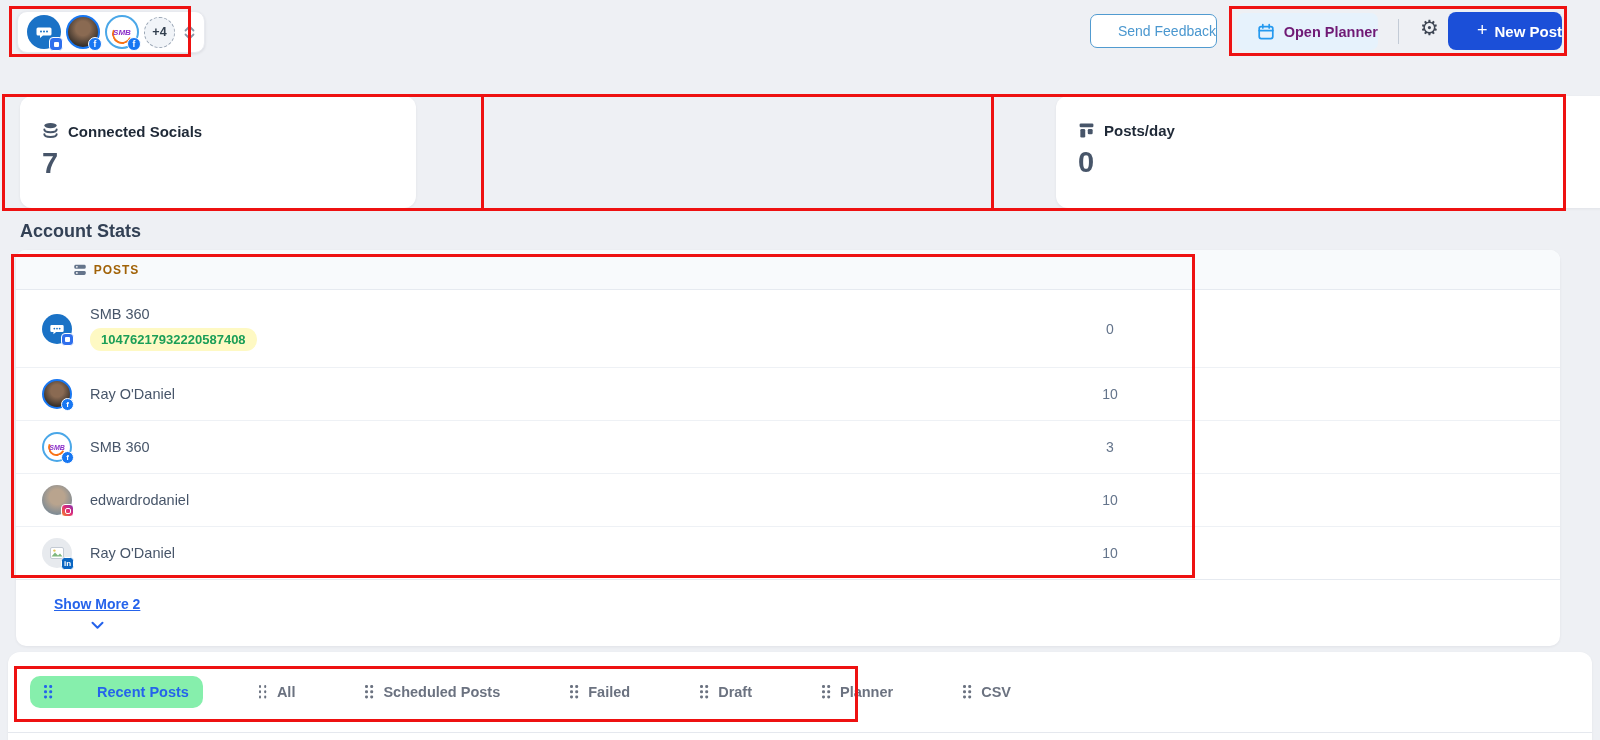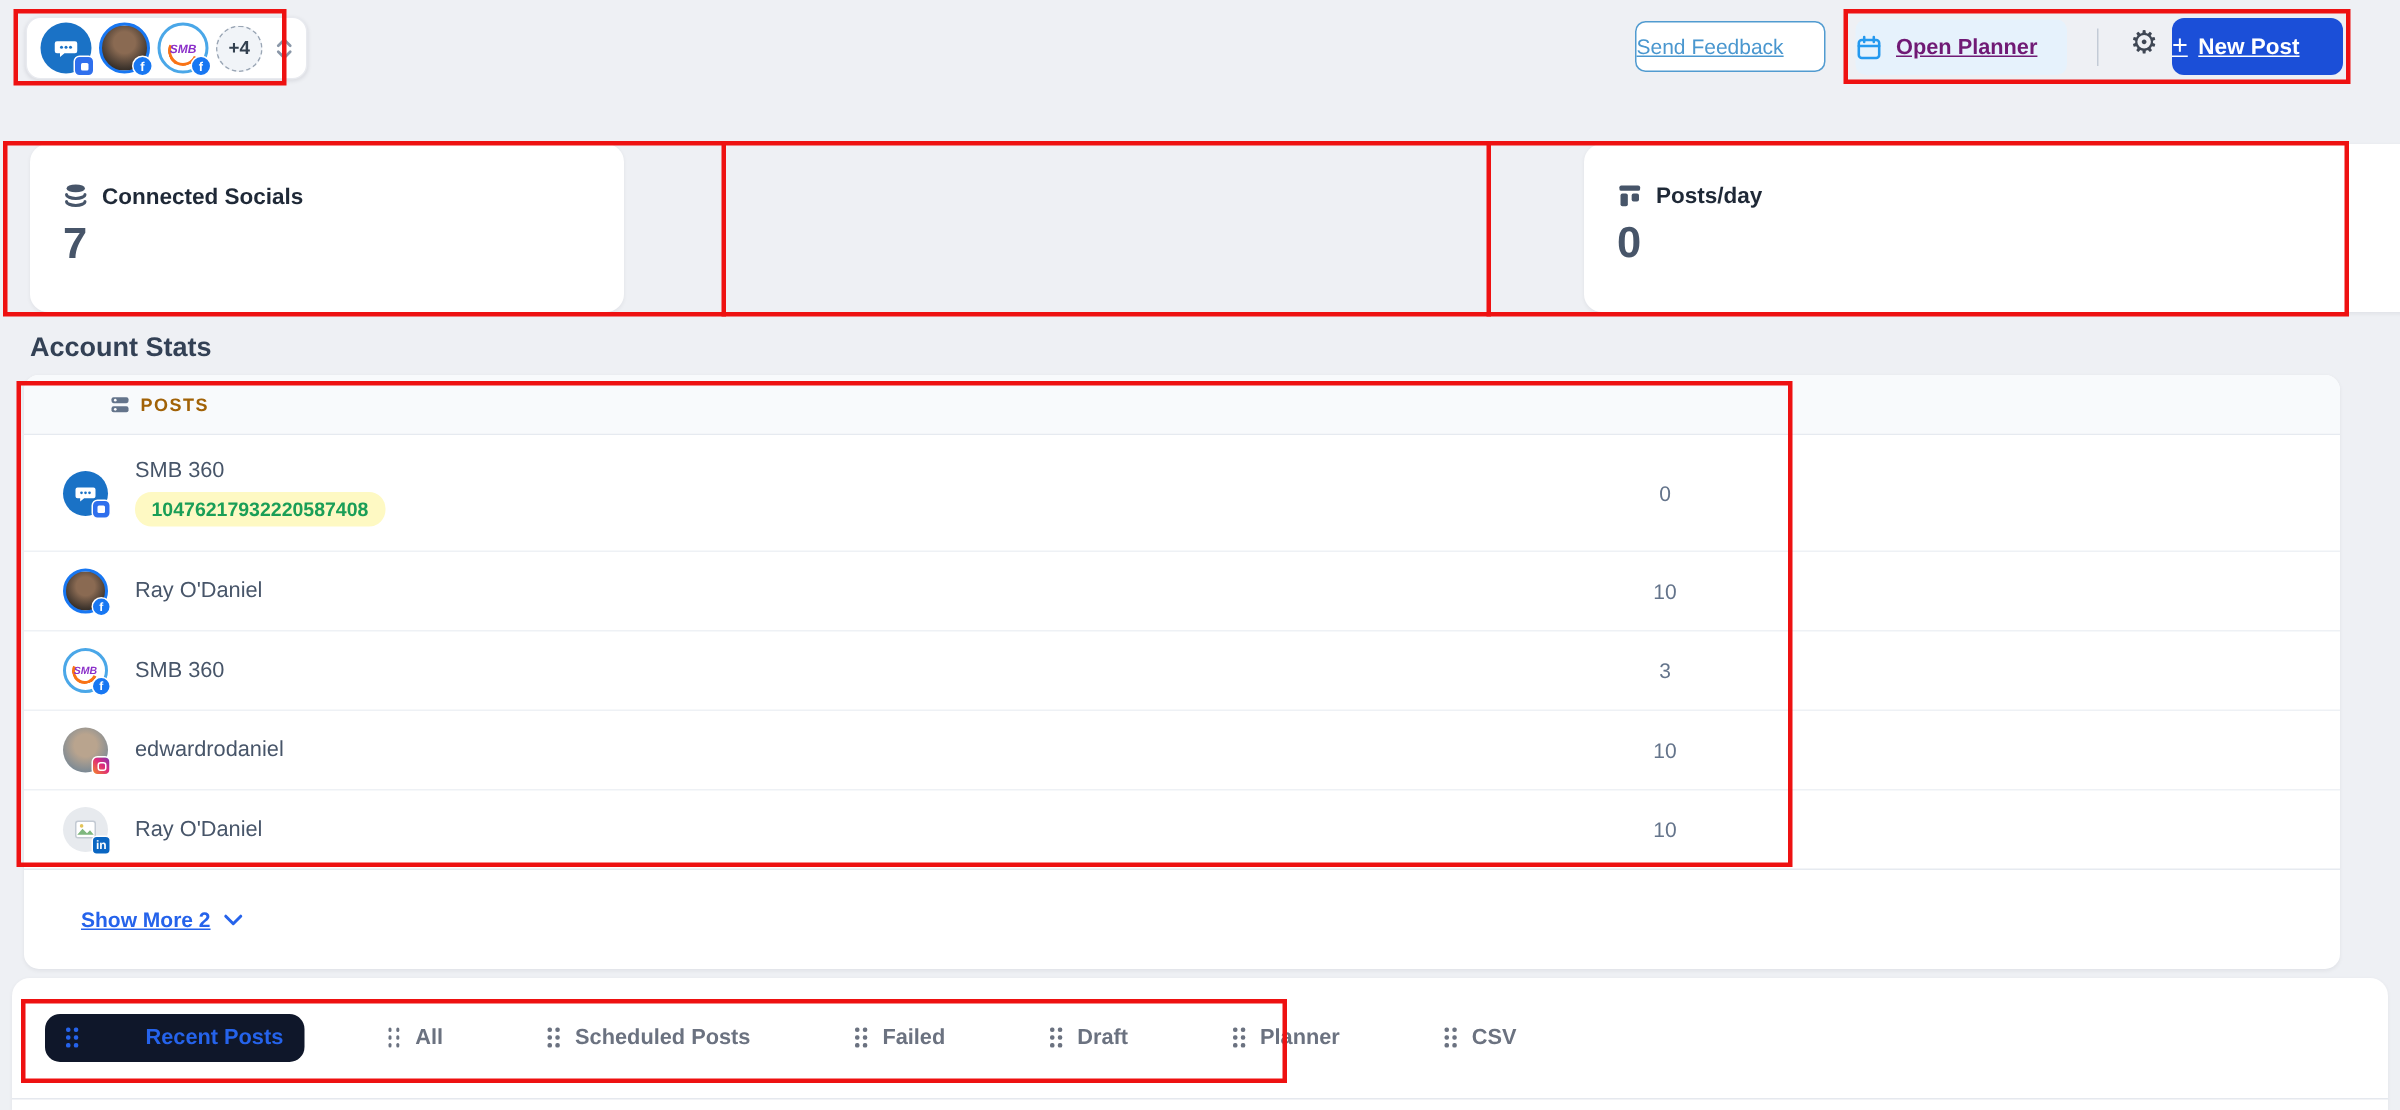--- a/index.html
+++ b/index.html
@@ -30,21 +30,21 @@
   .badge-ig { background:linear-gradient(45deg,#f58529,#dd2a7b 55%,#8134af); border-radius:4px; }
   .badge-li { background:#0a66c2; border-radius:3.5px; font-size:7.5px; }
   .badge-msgr .sq { width:5px; height:5px; background:#fff; border-radius:1px; }
   .badge-ig .cam { width:6px; height:6px; border:1.2px solid #fff; border-radius:2px; }
   .more-circle { width:31px; height:31px; border-radius:50%; background:#f1f4f8;
     border:1.5px dashed #9aa6b5; display:flex; align-items:center; justify-content:center;
     font-size:12.5px; font-weight:700; color:#33404f; flex:none; }
   .updown { margin-left:4px; color:#8a97a8; display:flex; flex-direction:column; align-items:center; gap:1px; }
 
   .hdr-right { position:absolute; top:0; left:0; width:100%; height:64px; }
-  .btn { display:flex; align-items:center; justify-content:flex-start; border-radius:7px; cursor:pointer;text-decoration:underline; }
+  .btn { display:flex; align-items:center; justify-content:flex-end; border-radius:7px; cursor:pointer; }
   .btn-feedback { position:absolute; left:1090px; top:14px; width:127px; height:34px;
     background:#fff; border:1px solid #519bd0; color:#4a97cf; font-size:14px; font-weight:500; }
   .btn-planner { position:absolute; left:1237px; top:13px; width:141px; height:37px;
     background:#e6f2fc; color:#701a75; font-size:14.5px; font-weight:600; gap:9px; }
   .vdiv { position:absolute; left:1398px; top:19px; height:25px; border-left:1.5px solid #c3cbd6; }
   .gear { position:absolute; left:1420px; top:16px; font-size:21px; color:#3f4754;
     font-family:"DejaVu Sans",sans-serif; cursor:pointer; }
   .btn-newpost { position:absolute; left:1448px; top:12px; width:114px; height:38px;
     background:#1b4fd8; color:#fff; font-size:15px; font-weight:700; gap:7px; border-radius:8px; }
   .plus { font-size:18px; font-weight:400; margin-top:-2px; }
@@ -73,31 +73,31 @@
   .row-left { flex:1; display:flex; align-items:center; gap:18px; padding-left:26px; }
   .row-name { font-size:14.5px; color:#475569; }
   .name-badge-stack { display:flex; flex-direction:column; gap:6px; }
   .id-badge { align-self:flex-start; background:#fef9c3; color:#1a9e57; font-size:13px; font-weight:700;
     padding:4px 11px; border-radius:11px; }
   .row-posts { width:180px; margin-right:360px; text-align:center; font-size:14px; color:#64748b; }
   .t-avatar { width:30px; height:30px; }
   .t-avatar .badge { width:13px; height:13px; font-size:8px; }
   .showmore-zone { display:flex; align-items:center; height:66px; padding-left:38px; }
   .showmore { display:flex; align-items:center; gap:9px; color:#2563eb; font-size:14px; font-weight:700;
-    cursor:pointer; }
+    cursor:pointer;flex-direction:column; }
   .showmore span { text-decoration:underline; }
 
   
   .bottom-panel { position:absolute; left:8px; top:652px; width:1584px; height:88px;
     background:#fff; border-radius:12px 12px 0 0; box-shadow:0 1px 3px rgba(16,24,40,.05); }
   .tabs-row { display:flex; align-items:center; height:81px; padding-left:22px; gap:42px;
     border-bottom:1px solid #e5e8ee; }
   .tab { display:flex; align-items:center; gap:9px; color:#6b7280; font-size:14.5px; font-weight:600;
     padding:8px 14px; border-radius:10px; cursor:pointer; white-space:nowrap; }
-  .tab.active { background:#0f172a; color:#2563eb; font-weight:700;gap:44px; }
+  .tab.active { background:#86efac; color:#2563eb; font-weight:700;gap:44px; }
   .dots { position:relative; width:9px; height:14px; flex:none; }
   .dots::before { content:""; position:absolute; left:0; top:0; width:2.6px; height:2.6px; border-radius:50%;
     background:currentColor;
     box-shadow:0 5.2px 0 currentColor, 0 10.4px 0 currentColor,
                5.2px 0 0 currentColor, 5.2px 5.2px 0 currentColor, 5.2px 10.4px 0 currentColor; }
 
   
   .anno { position:absolute; border:3px solid #ee1111; pointer-events:none; z-index:50; }
   .anno-line { position:absolute; background:#ee1111; pointer-events:none; z-index:50; }
 

